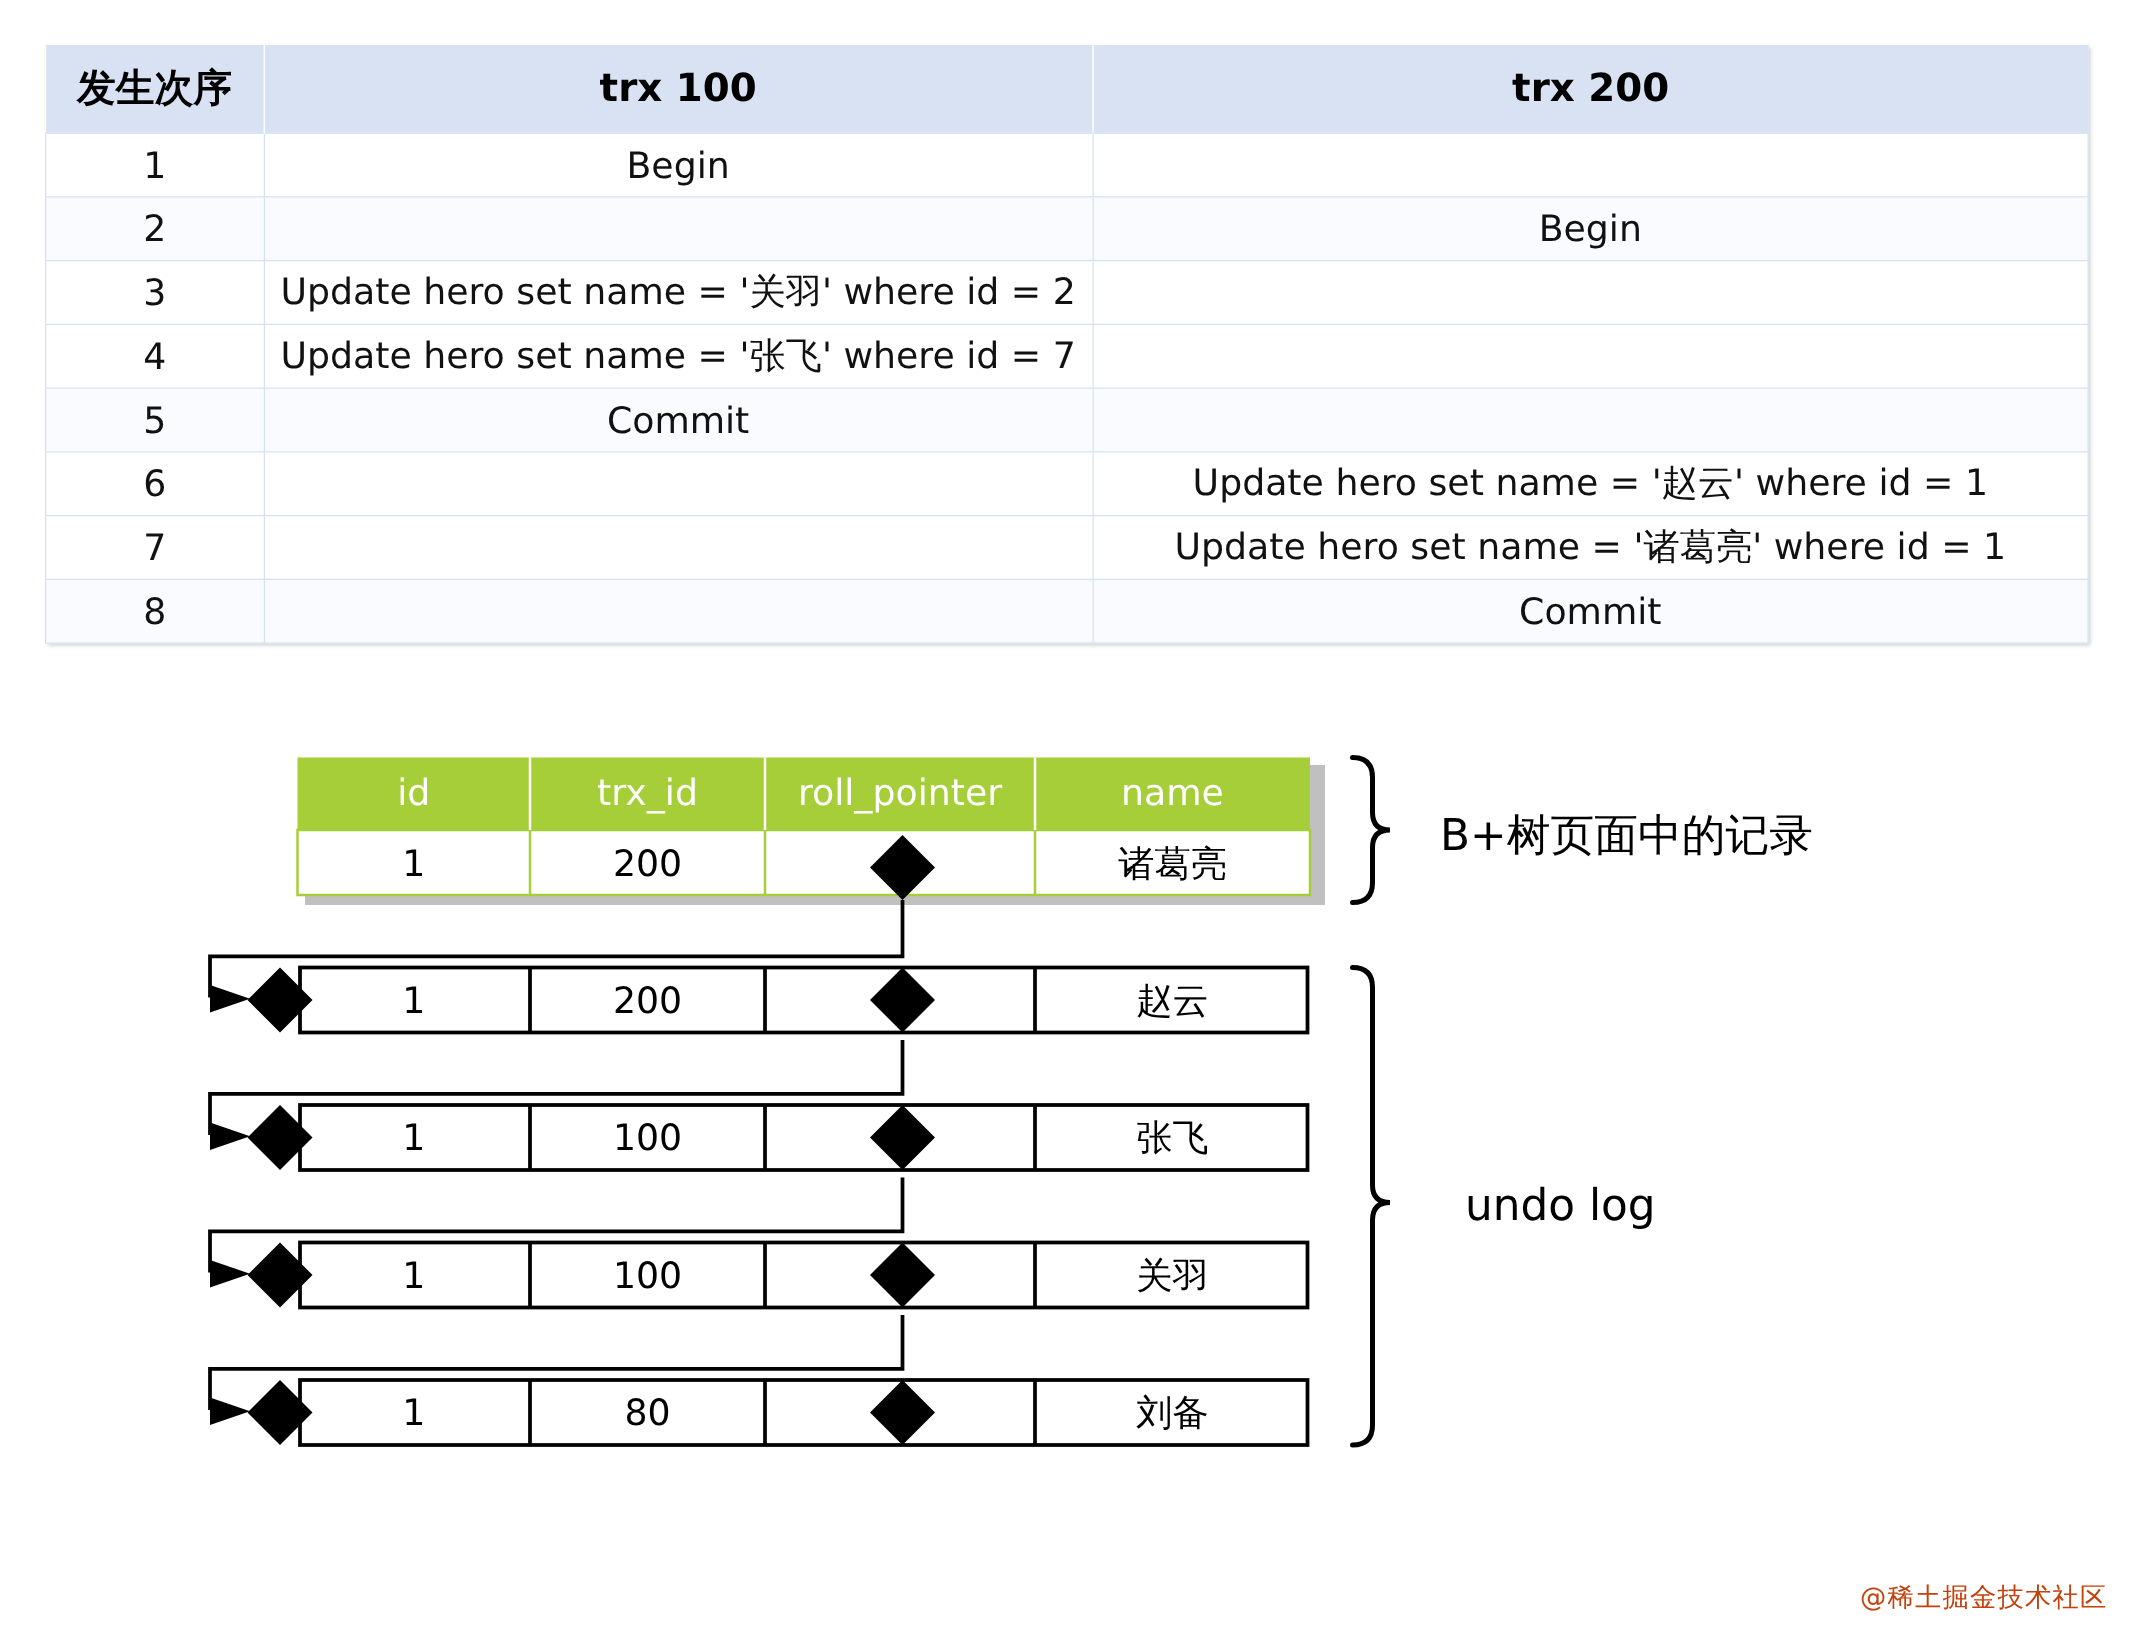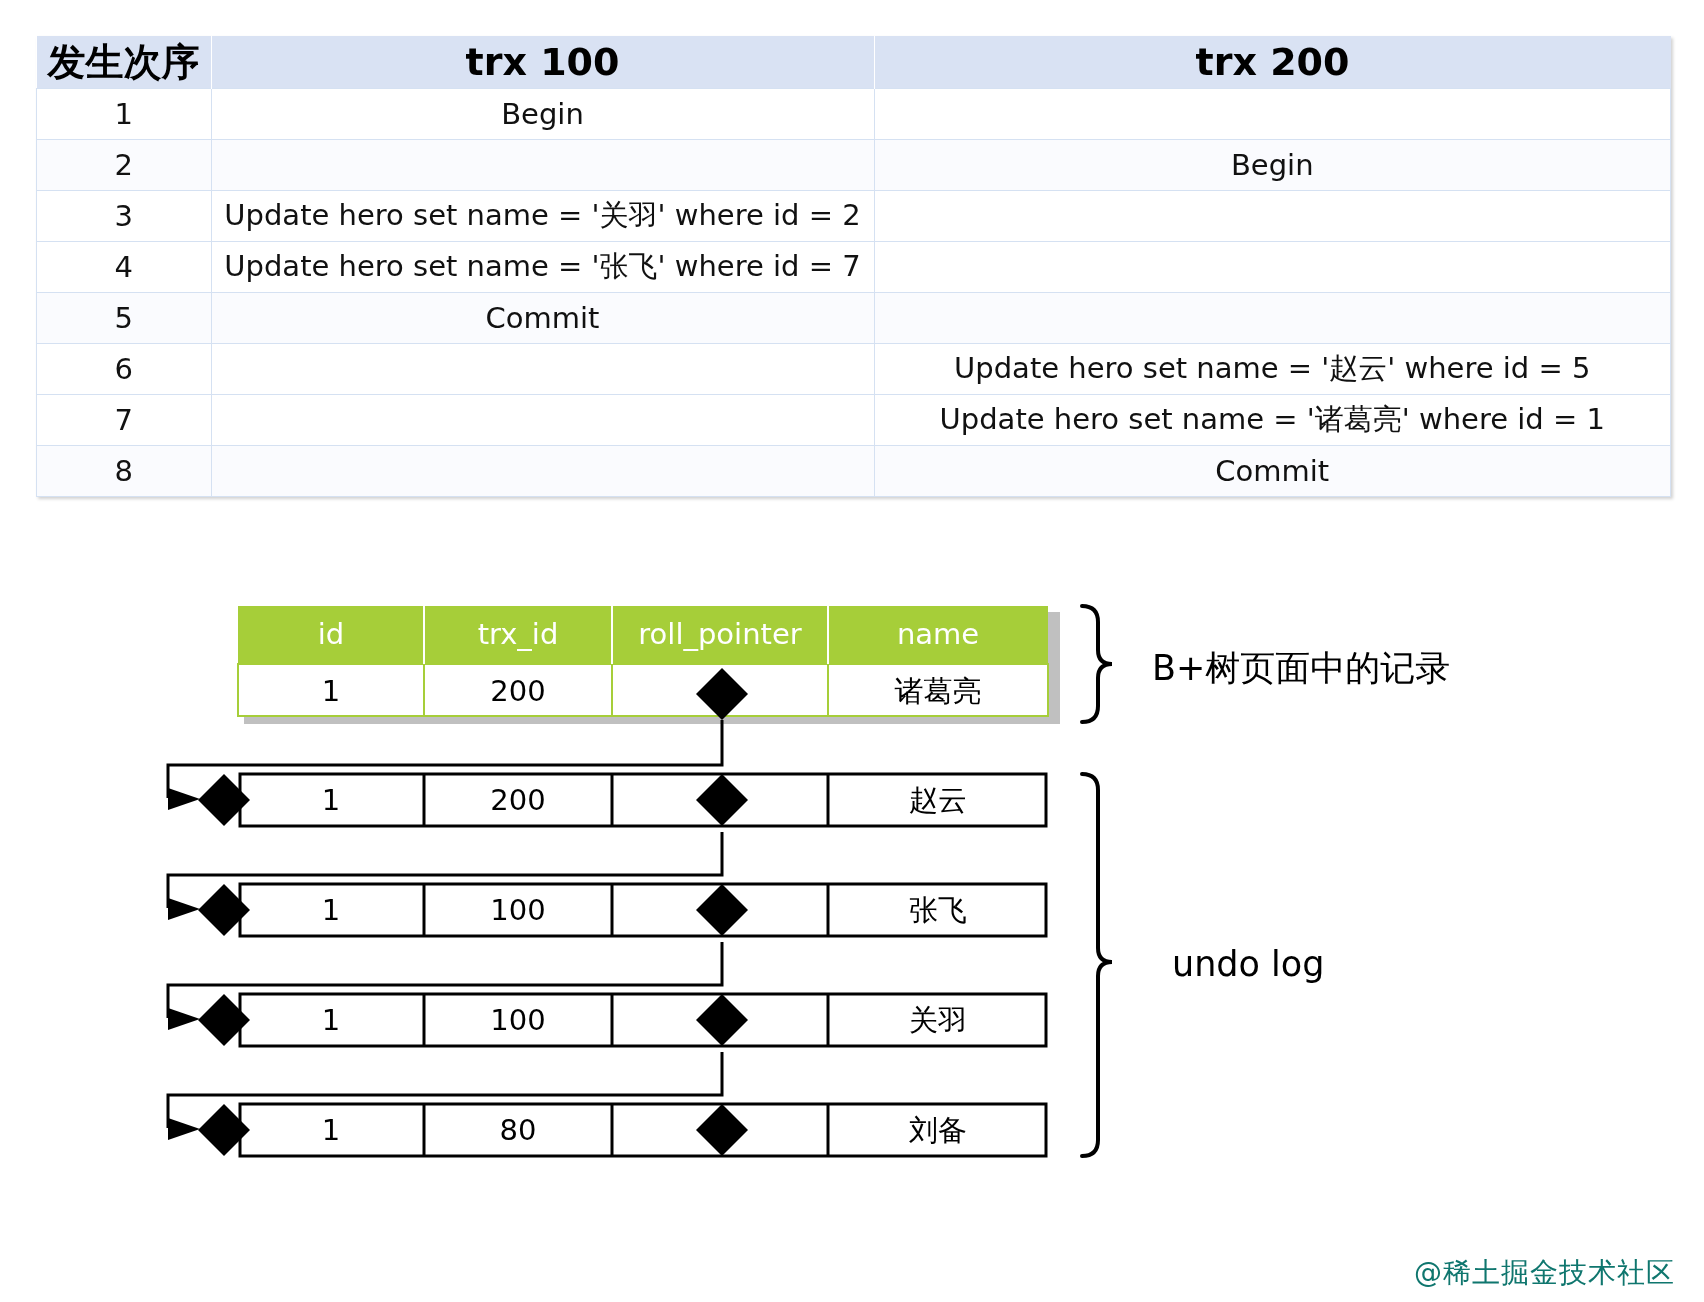--- a/index.html
+++ b/index.html
@@ -26,22 +26,22 @@
     border-collapse: collapse;
     width: 1632px;
     table-layout: fixed;
     box-shadow: 2px 2px 3px rgba(0,0,0,0.18);
     background: #ffffff;
   }
   table.trx-table th {
     background: #d9e2f3;
     color: #000000;
     font-weight: bold;
-    font-size: 38px;
-    height: 52px;
+    font-size: 31px;
+    height: 70px;
     border: none;
     border-right: 1px solid #ffffff;
     text-align: center;
     padding: 0;
   }
   table.trx-table th:last-child { border-right: none; }
   table.trx-table td {
     border: 1px solid #d5e1f2;
     height: 50px;
     font-size: 29px;
@@ -65,24 +65,24 @@
     left: 0;
     top: 560px;
     width: 1504px;
     height: 680px;
   }
   #diagram svg { display: block; }
 
   
   #watermark {
     position: absolute;
-    right: 29px;
+    right: 18px;
     bottom: 10px;
-    font-size: 28px;
-    color: #0f766e;
+    font-size: 21px;
+    color: #c2410c;
     font-family: "DejaVu Sans", "Liberation Sans", sans-serif;
     letter-spacing: 1px;
     user-select: none;
   }
 </style>
 </head>
 <body>
 
 <div id="trx-table-wrap">
   <table class="trx-table">
@@ -115,21 +115,21 @@
         <td class="col-b"></td>
       </tr>
       <tr class="alt">
         <td class="col-seq">5</td>
         <td class="col-a">Commit</td>
         <td class="col-b"></td>
       </tr>
       <tr>
         <td class="col-seq">6</td>
         <td class="col-a"></td>
-        <td class="col-b">Update hero set name = '赵云' where id = 5</td>
+        <td class="col-b">Update hero set name = '赵云' where id = 1</td>
       </tr>
       <tr>
         <td class="col-seq">7</td>
         <td class="col-a"></td>
         <td class="col-b">Update hero set name = '诸葛亮' where id = 1</td>
       </tr>
       <tr class="alt">
         <td class="col-seq">8</td>
         <td class="col-a"></td>
         <td class="col-b">Commit</td>

